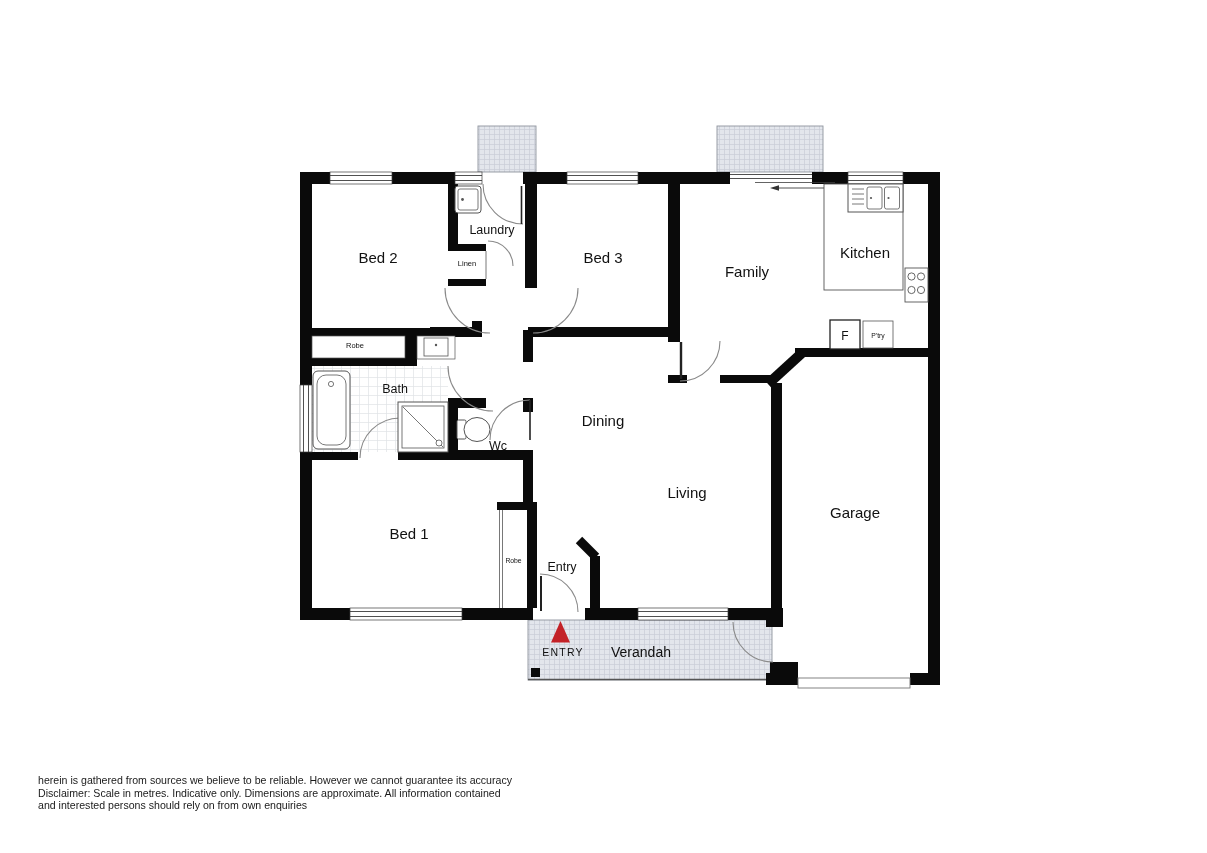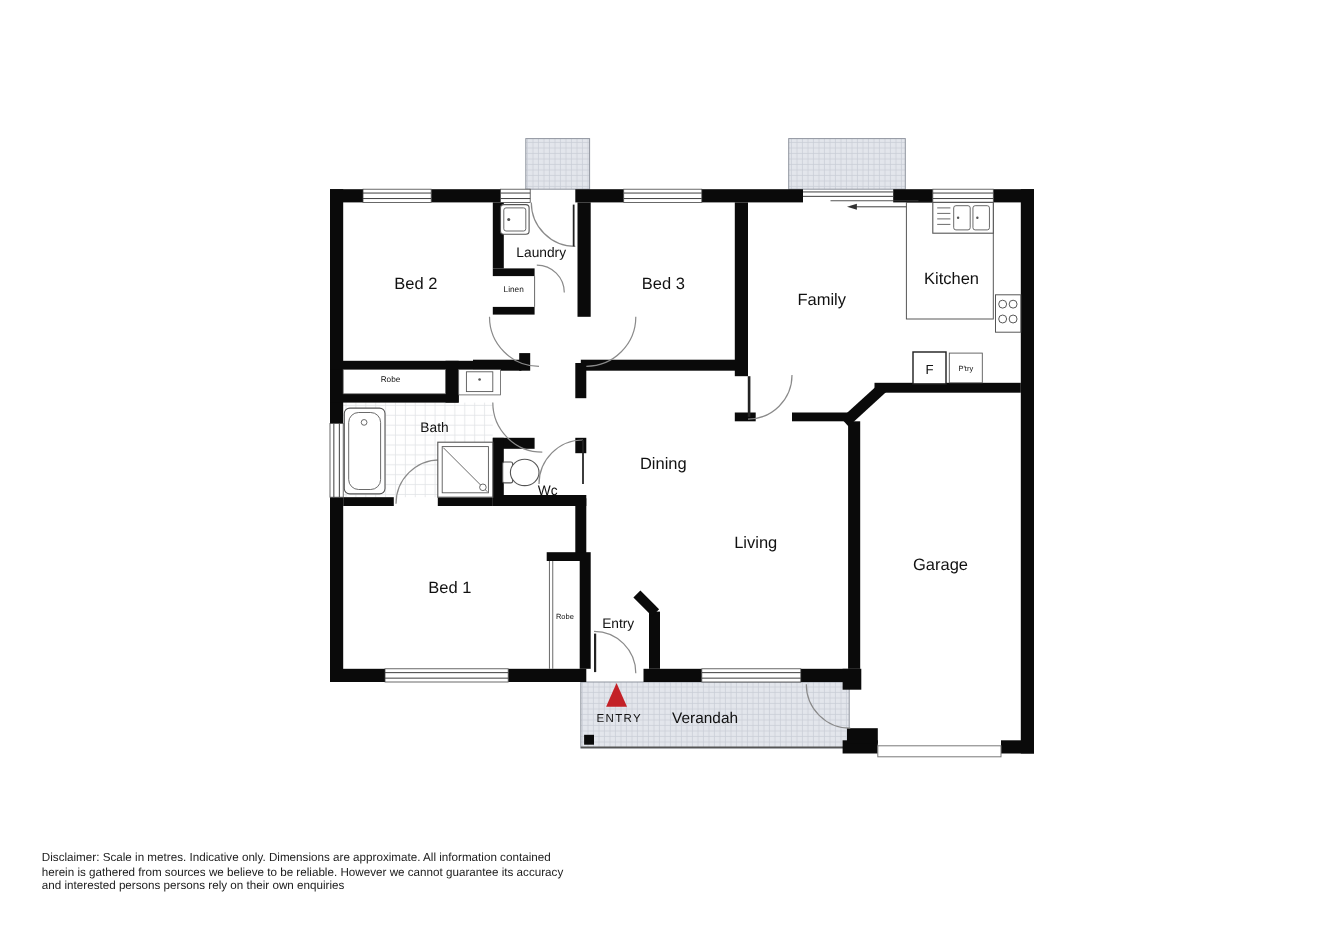--- a/index.html
+++ b/index.html
@@ -260,17 +260,17 @@
     <text x="409" y="539" class="room-label">Bed 1</text>
     <text x="513.5" y="563" class="tiny-label">Robe</text>
     <text x="562" y="571" class="mid-label">Entry</text>
     <text x="563" y="656" class="entry-caps">ENTRY</text>
     <text x="641" y="657" class="verandah-label">Verandah</text>
   </g>
 </svg>
 
   
   <div class="disclaimer">
+    <div>herein is gathered from sources we believe to be reliable. However we cannot guarantee its accuracy</div>
     <div>Disclaimer: Scale in metres. Indicative only. Dimensions are approximate. All information contained</div>
-    <div>herein is gathered from sources we believe to be reliable. However we cannot guarantee its accuracy</div>
-    <div>and interested persons persons rely on their own enquiries</div>
+    <div>and interested persons should rely on from own enquiries</div>
   </div>
 </div>
 
 </body></html>

